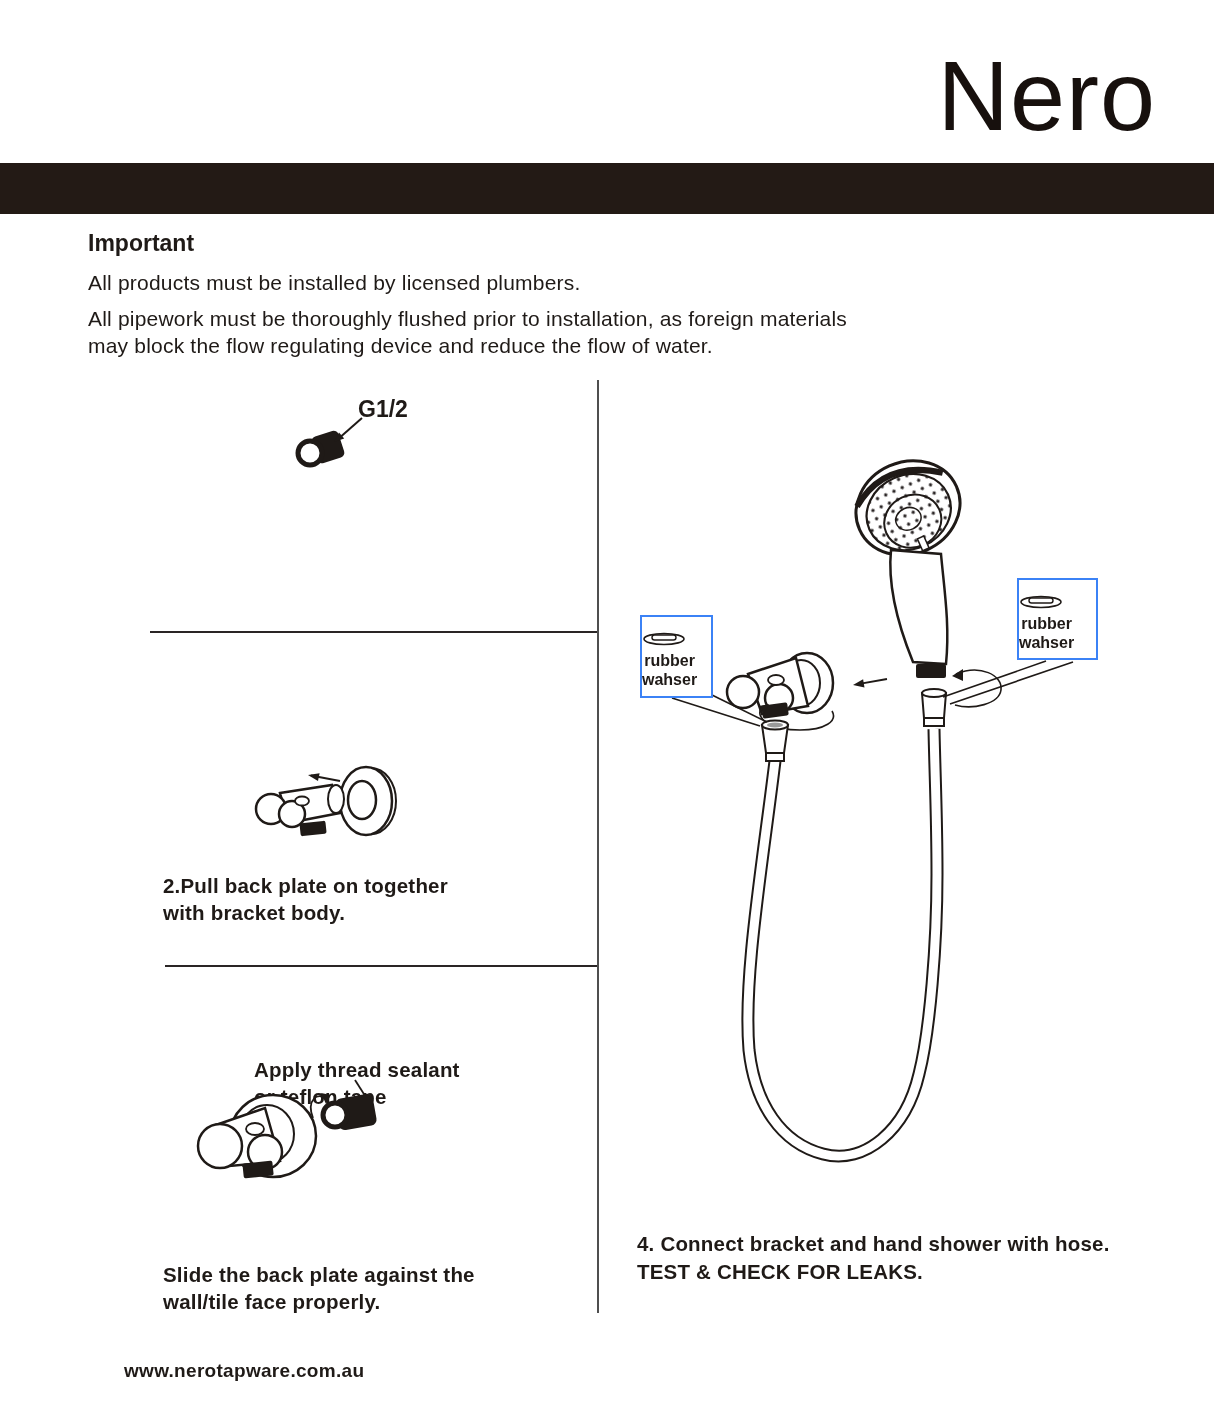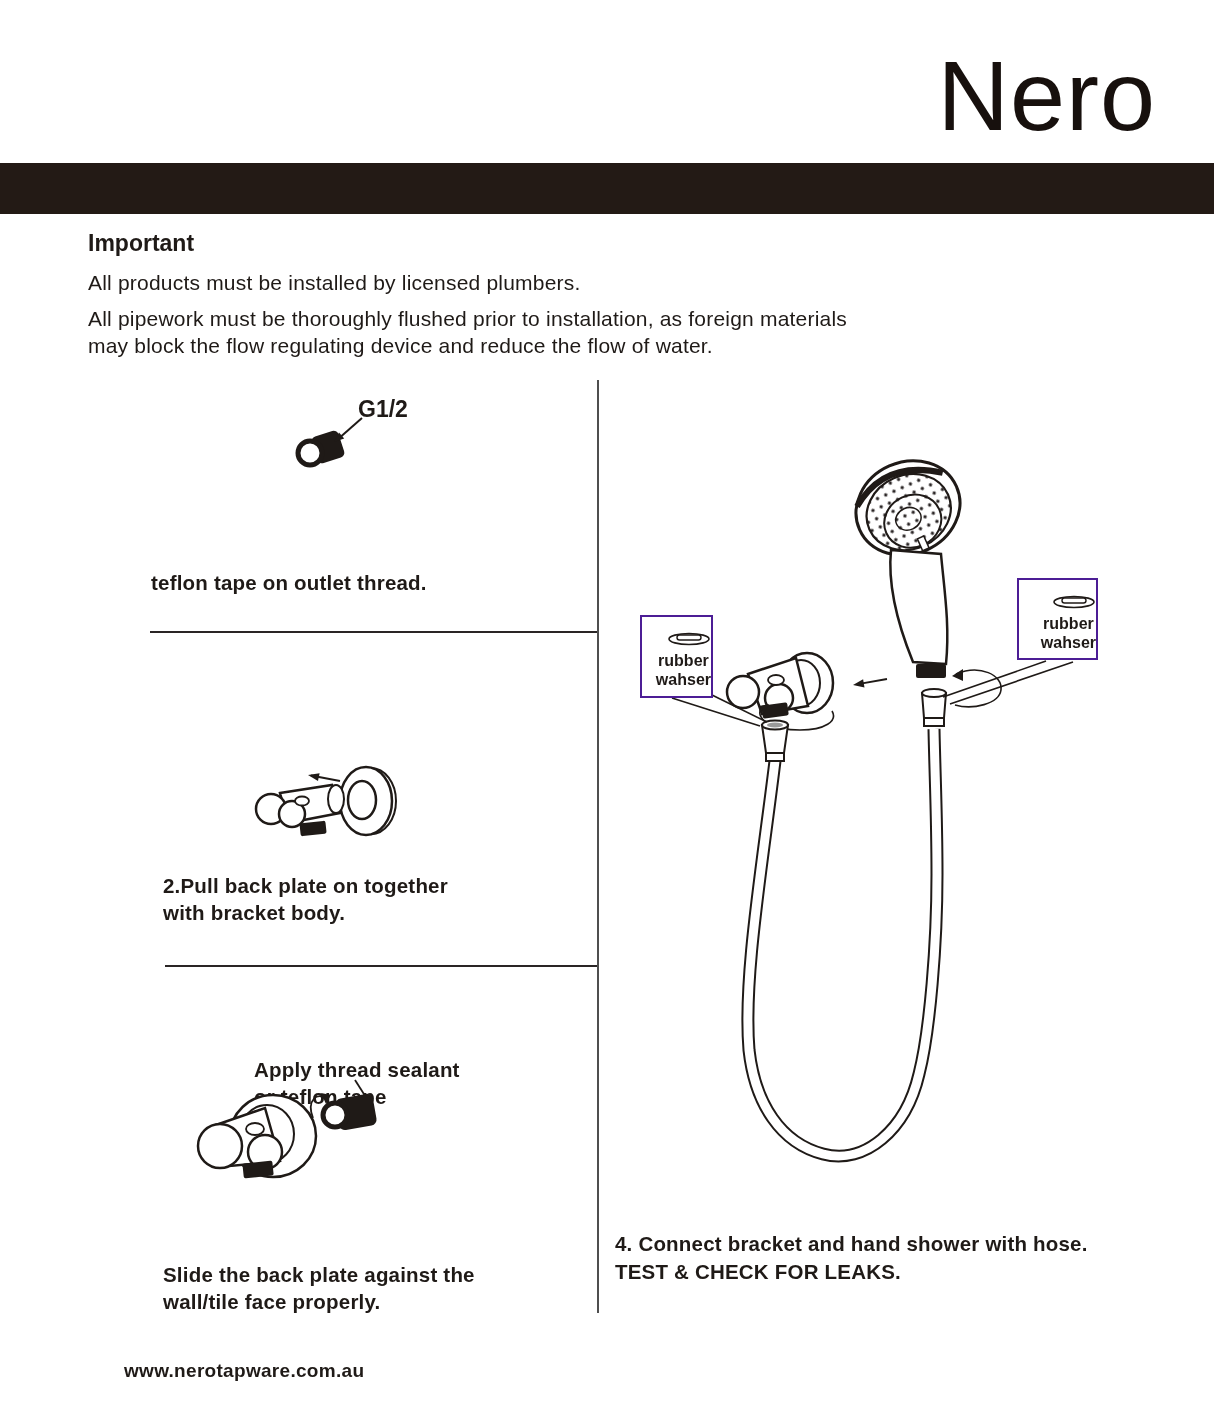--- a/index.html
+++ b/index.html
@@ -19,26 +19,26 @@
   .step-text { font-size:20.5px; font-weight:bold; line-height:27px; letter-spacing:0.2px; }
   .g12 { left:358px; top:388px; font-size:23px; font-weight:bold; }
   .step1-text { left:151px; top:561px; }
   .rule { border-top:2px solid #2a2525; height:0; }
   .hr1 { left:150px; top:623px; width:448px; }
   .hr2 { left:165px; top:957px; width:433px; }
   .step2-text { left:163px; top:864px; }
   .sealant-label { left:254px; top:1048px; }
   .step3-text-a { left:163px; top:1192px; }
   .step3-text-b { left:163px; top:1253px; }
-  .step4-text { left:615px; top:1222px; line-height:28px; }
+  .step4-text { left:637px; top:1222px; line-height:28px; }
   .v-divider { left:597px; top:372px; width:2px; height:933px; background:#4f4f4f; }
   .footer { left:124px; top:1352px; font-size:19px; font-weight:bold; letter-spacing:0.3px; }
   .callout {
-    border:2px solid #4c1d95; background:#fff; text-align:center;
-    display:flex; flex-direction:column; align-items:flex-end;
+    border:2px solid #3b82f6; background:#fff; text-align:center;
+    display:flex; flex-direction:column; align-items:flex-start;
   }
   .callout-left  { left:640px; top:607px; width:69px; height:79px; }
   .callout-right { left:1017px; top:570px; width:77px; height:78px; }
   .callout .w-icon { margin-top:14px; }
   .callout .w-text { font-size:16px; font-weight:bold; line-height:19px; margin-top:5px; }
   svg { display:block; }
   .ink { stroke:#1f1a17; }
 </style>
 </head>
 <body>
@@ -60,21 +60,20 @@
         <rect x="34" y="40" width="28" height="28" rx="5" fill="#1f1a17" transform="rotate(-18 48 54)"></rect>
         <circle cx="30" cy="60" r="12" fill="#fff" class="ink" stroke-width="5"></circle>
       </g>
       <g>
         <line x1="82" y1="25" x2="57" y2="47" class="ink" stroke-width="2"></line>
         <polygon points="54,49 59,39.5 64.2,45.5" fill="#1f1a17"></polygon>
       </g>
     </svg>
   </div>
   <div class="abs step-text step1-text">
-    <div>teflon tape on outlet thread.</div>
   </div>
   <div class="abs rule hr1"></div>
 
   <div class="abs" style="left:250px; top:745px;">
     <svg width="160" height="100" viewBox="0 0 160 100">
       <g>
         <ellipse cx="116" cy="48" rx="26" ry="34" fill="#fff" class="ink" stroke-width="2.5"></ellipse>
         <path d="M121,15 A25,33 0 0 1 121,81" fill="none" class="ink" stroke-width="2"></path>
         <ellipse cx="112" cy="47" rx="14" ry="19" fill="#fff" class="ink" stroke-width="2.5"></ellipse>
       </g>

